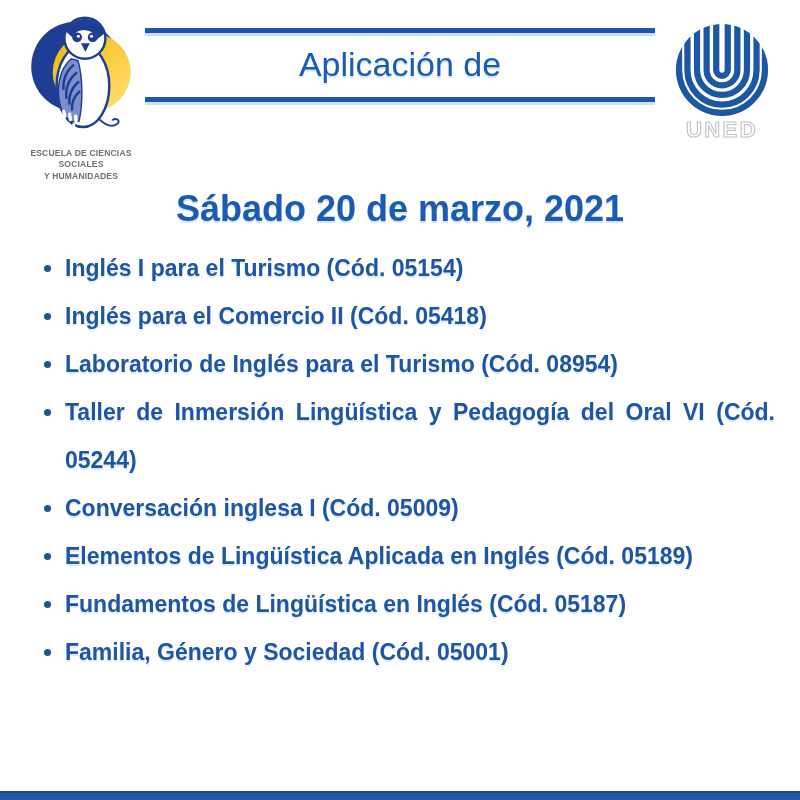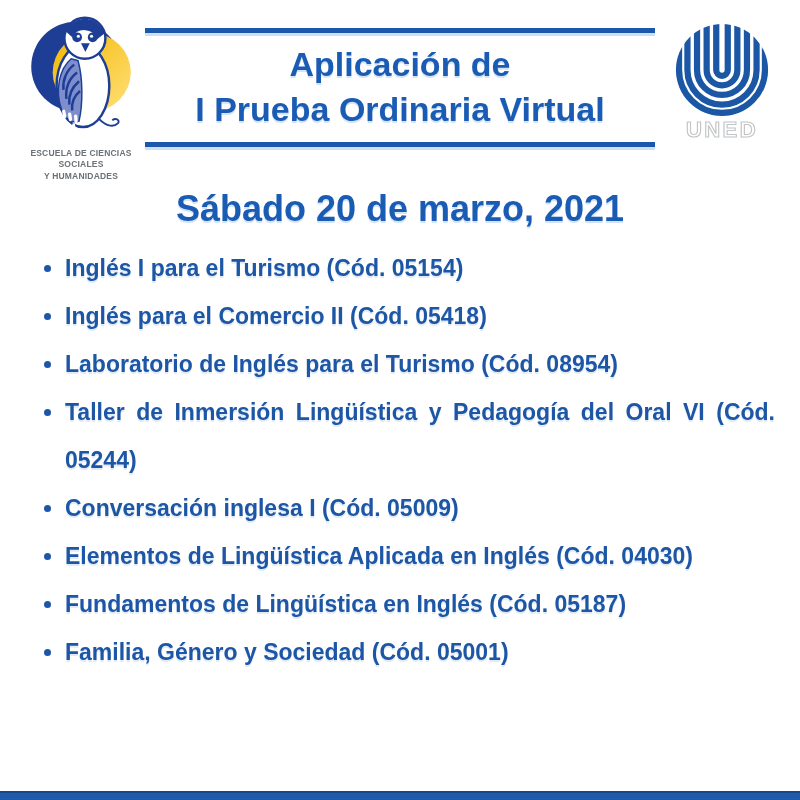--- a/index.html
+++ b/index.html
@@ -35,21 +35,21 @@
     text-align: center;
   }
   .rule {
     height: 5px;
     background: #1b58ab;
     box-shadow: 0 3px 0 rgba(158,190,233,0.5);
   }
   .title-text {
     margin: 9px 0 10px 0;
     font-size: 34px;
-    font-weight: 700;
+    font-weight: 400;
     color: #1a5cb3;
     line-height: 45px;
     text-shadow: 0 2px 0 rgba(160,192,235,0.45);
   }
 
   .uned-logo {
     position: absolute;
     right: 28px; top: 22px;
     width: 100px;
     text-align: right;
@@ -140,21 +140,20 @@
     <div class="school-caption">
       <div>ESCUELA DE CIENCIAS SOCIALES</div>
       <div>Y HUMANIDADES</div>
     </div>
   </div>
 
   <div class="title-block">
     <div class="rule"></div>
     <div class="title-text">
       <div>Aplicación de</div>
-      <div>I Prueba Ordinaria Virtual</div>
     </div>
     <div class="rule"></div>
   </div>
 
   <div class="uned-logo">
     <svg viewBox="0 0 100 100" width="96" height="96" aria-hidden="true">
       <defs>
         <clipPath id="uc">
             <circle cx="50" cy="50" r="48"></circle>
           </clipPath>
@@ -190,21 +189,21 @@
     <li class="course-item justified">
       <span class="dot"></span>
       <span class="txt">Taller de Inmersión Lingüística y Pedagogía del Oral VI (Cód. 05244)</span>
     </li>
     <li class="course-item">
       <span class="dot"></span>
       <span class="txt">Conversación inglesa I (Cód. 05009)</span>
     </li>
     <li class="course-item">
       <span class="dot"></span>
-      <span class="txt">Elementos de Lingüística Aplicada en Inglés (Cód. 04030)</span>
+      <span class="txt">Elementos de Lingüística Aplicada en Inglés (Cód. 05189)</span>
     </li>
     <li class="course-item">
       <span class="dot"></span>
       <span class="txt">Fundamentos de Lingüística en Inglés (Cód. 05187)</span>
     </li>
     <li class="course-item">
       <span class="dot"></span>
       <span class="txt">Familia, Género y Sociedad (Cód. 05001)</span>
     </li>
   </ul>

